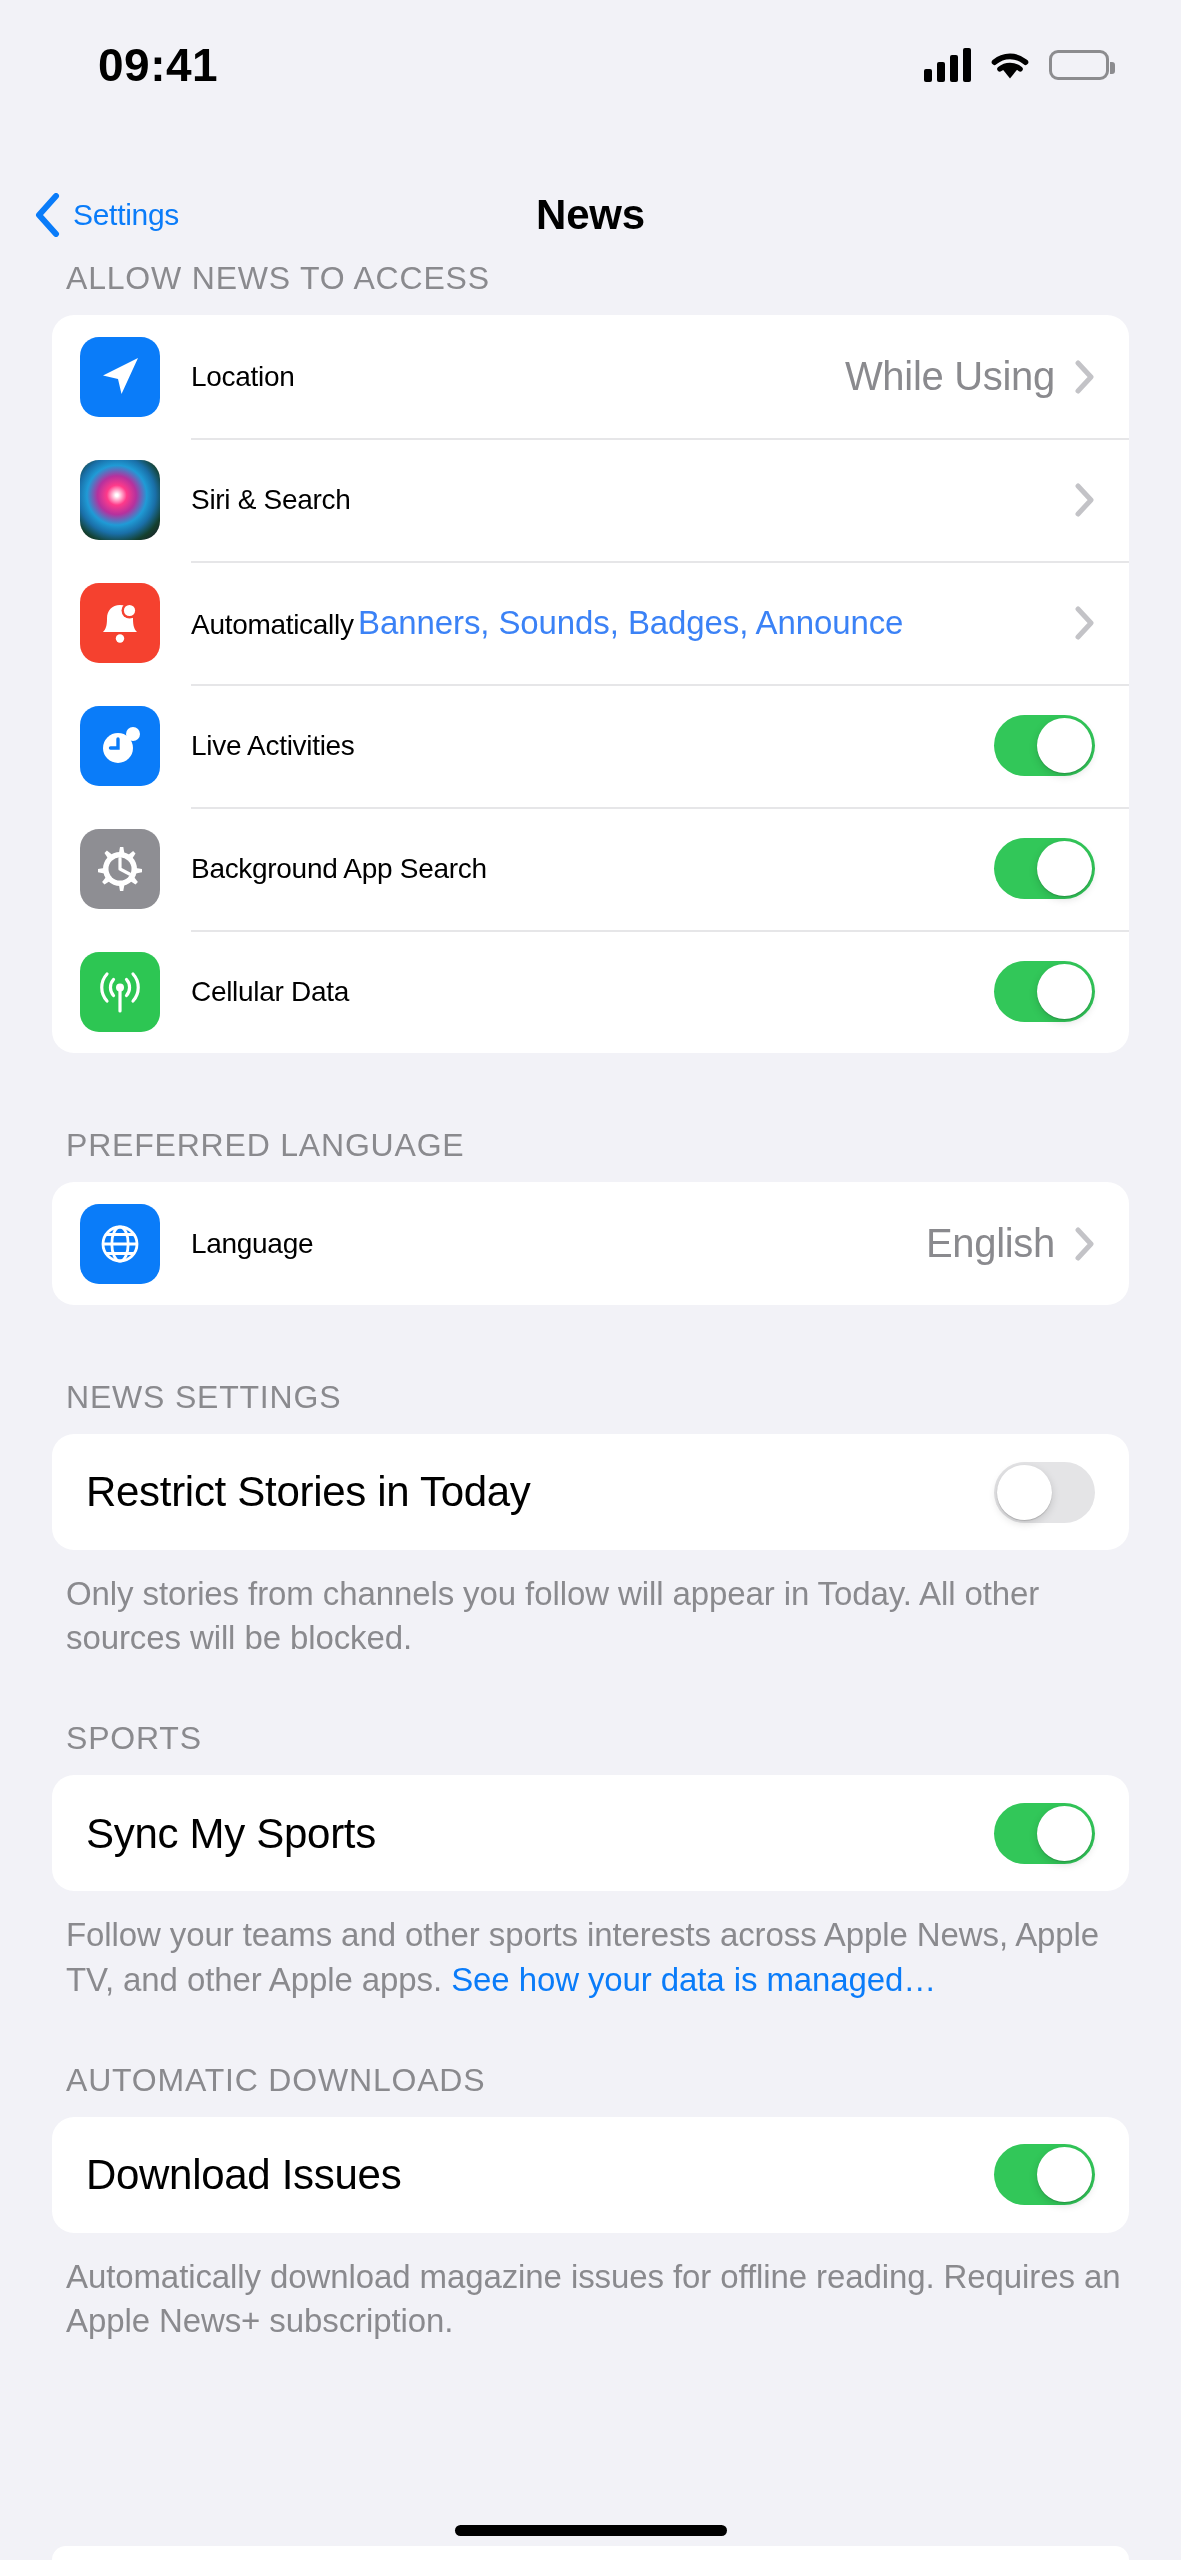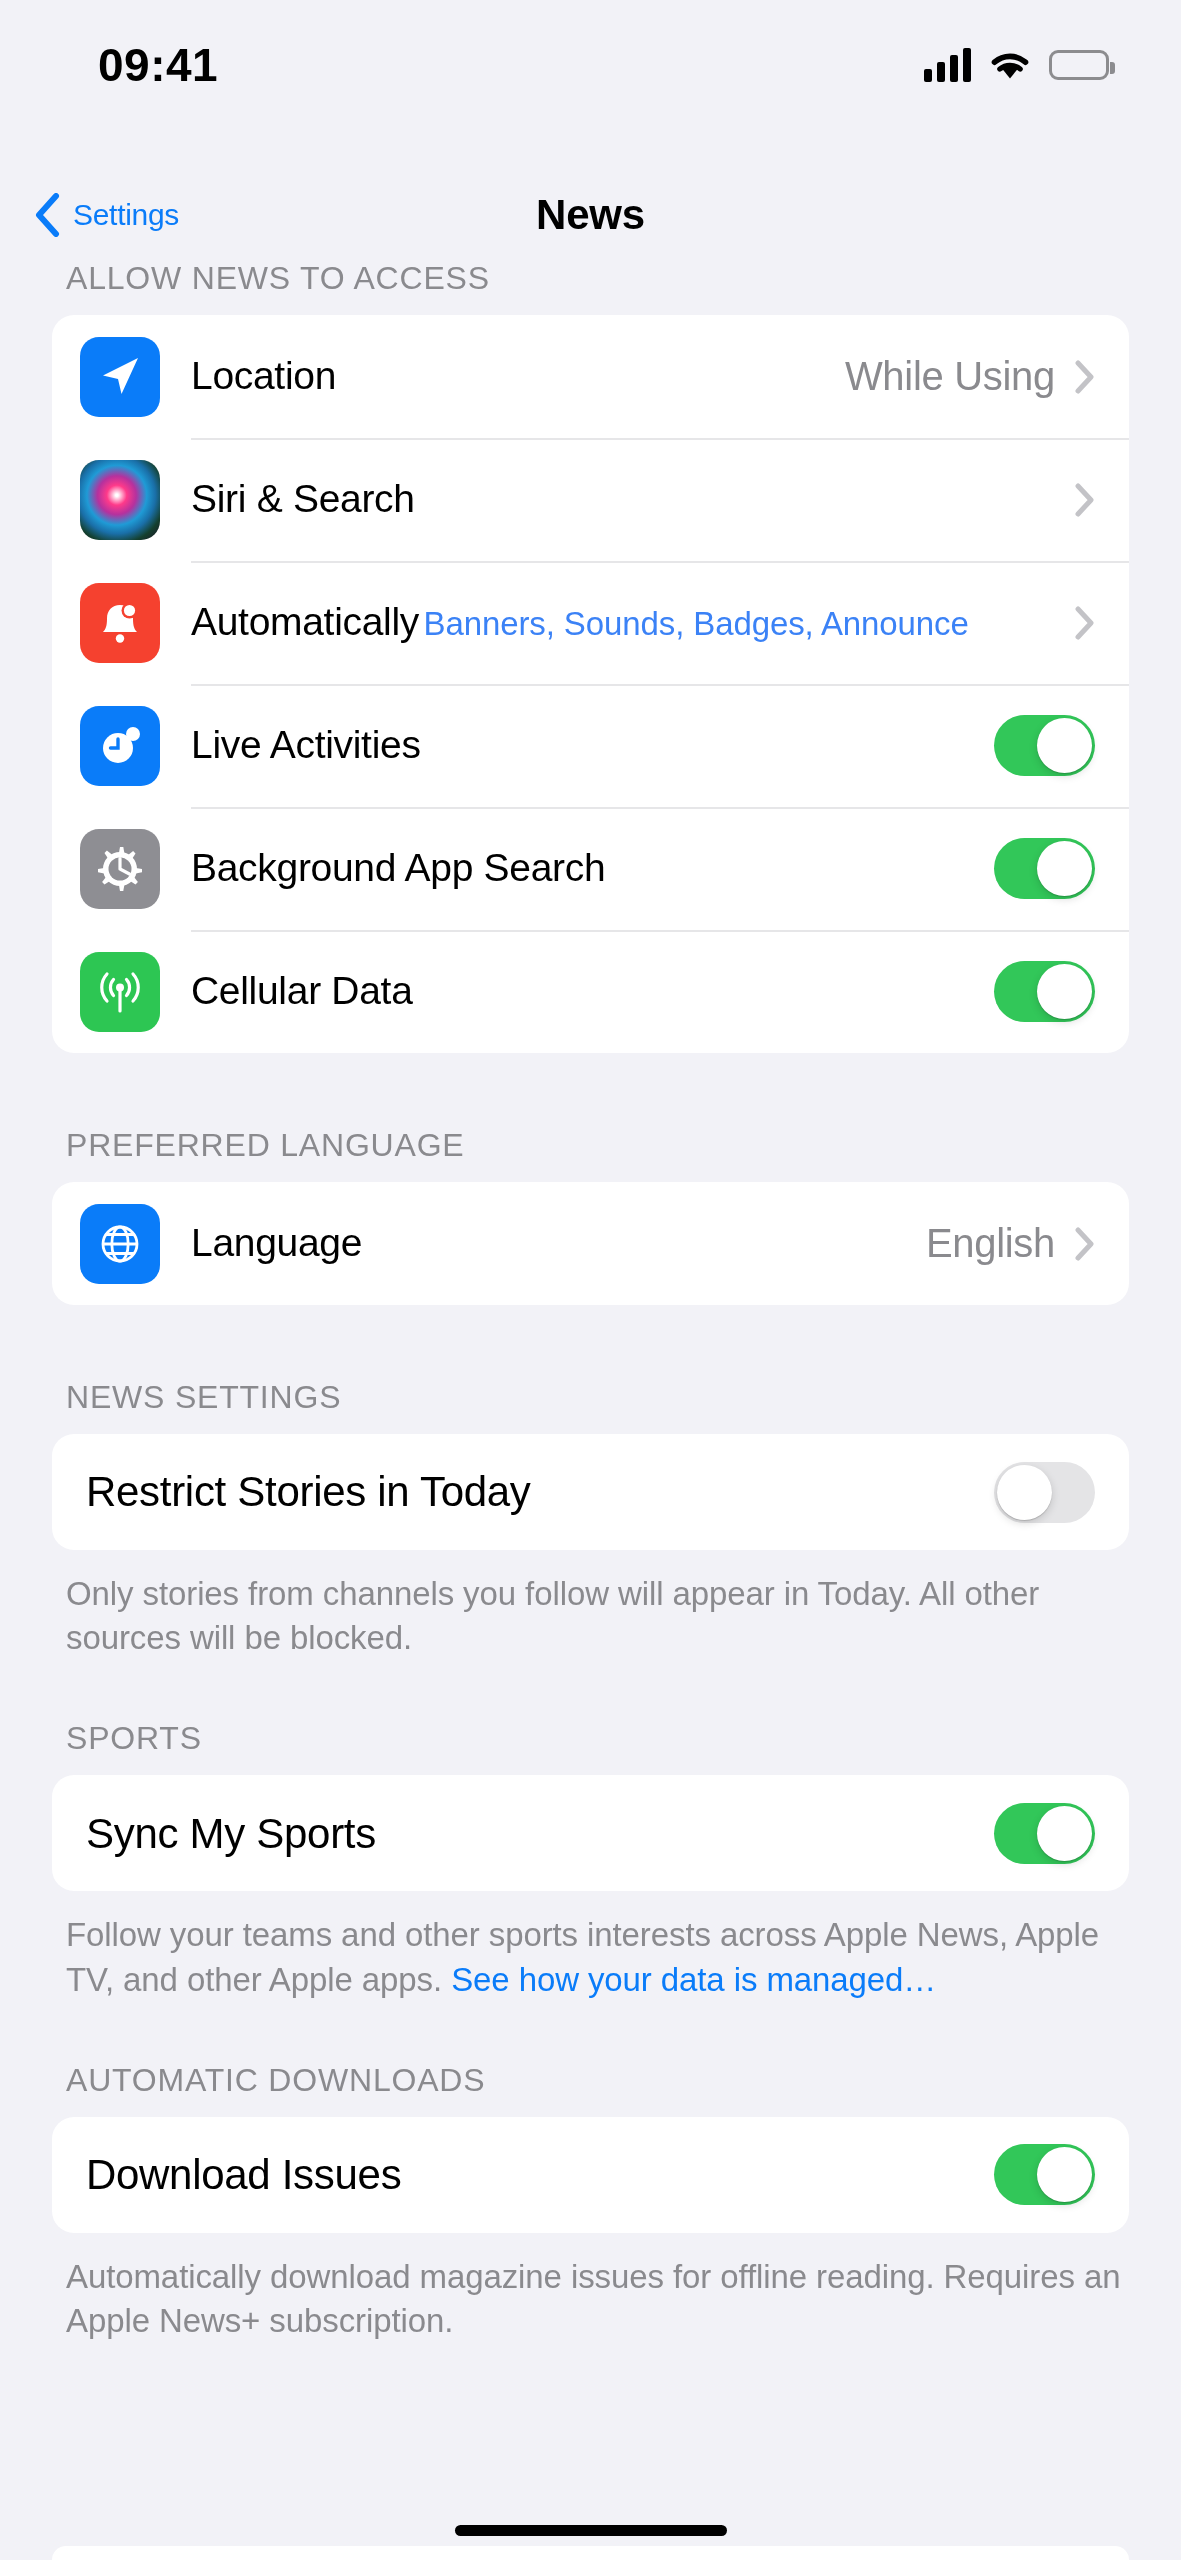--- a/index.html
+++ b/index.html
@@ -82,21 +82,21 @@
   .ic-location   { background: #0a7cf9; }
   .ic-siri       { background: radial-gradient(circle at 46% 44%, #ffffff 2%, #ff3a8a 16%, #b5319e 31%, #1f9bd6 48%, #1a6fa8 62%, #14402f 78%, #1b1122 100%); }
   .ic-notif      { background: #f5412f; }
   .ic-live       { background: #0a7cf9; }
   .ic-refresh    { background: #8e8e93; }
   .ic-cellular   { background: #2dc653; }
   .ic-language   { background: #0a7cf9; }
   .app-icon svg { display: block; }
 
   .row-text { flex: 1 1 auto; min-width: 0; padding: 22px 0; }
-  .row-title { font-size: 39px; color: #000; letter-spacing: -0.3px; line-height: 1.18; }
+  .row-title { font-size: 28px; color: #000; letter-spacing: -0.3px; line-height: 1.18; }
   .row-sub { font-size: 33px; color: #3b82f6; margin-top: 7px; letter-spacing: -0.1px;
              white-space: nowrap; overflow: hidden; }
   .row-value { font-size: 40px; color: #8a8a8e; letter-spacing: -0.3px; margin-right: 20px; }
   .chev { width: 20px; height: 34px; display: block; flex: 0 0 20px; }
 
   
   .row.plain { padding-left: 34px; min-height: 116px; }
   .row.plain .row-title { font-size: 42px; }
 
   

